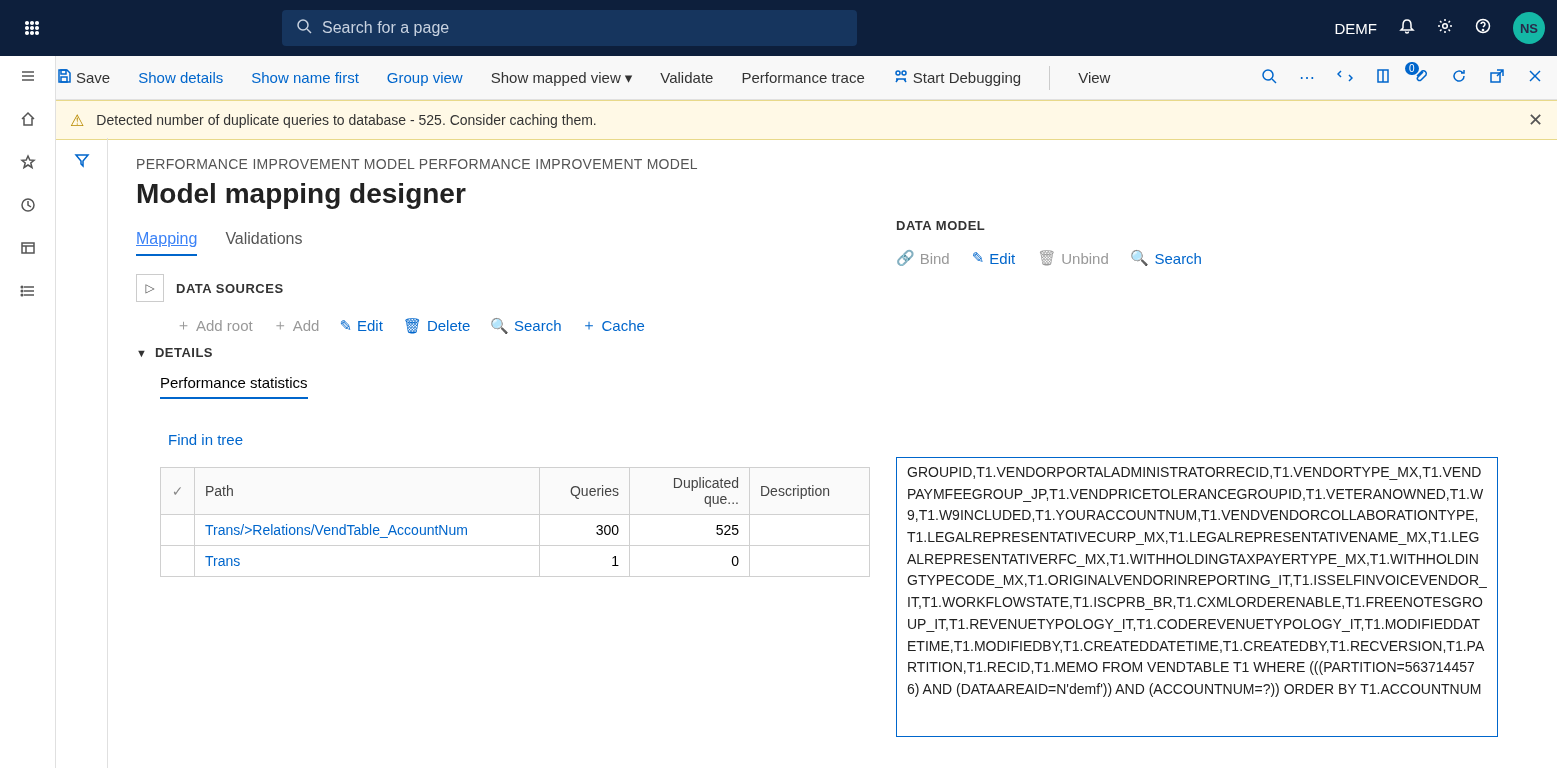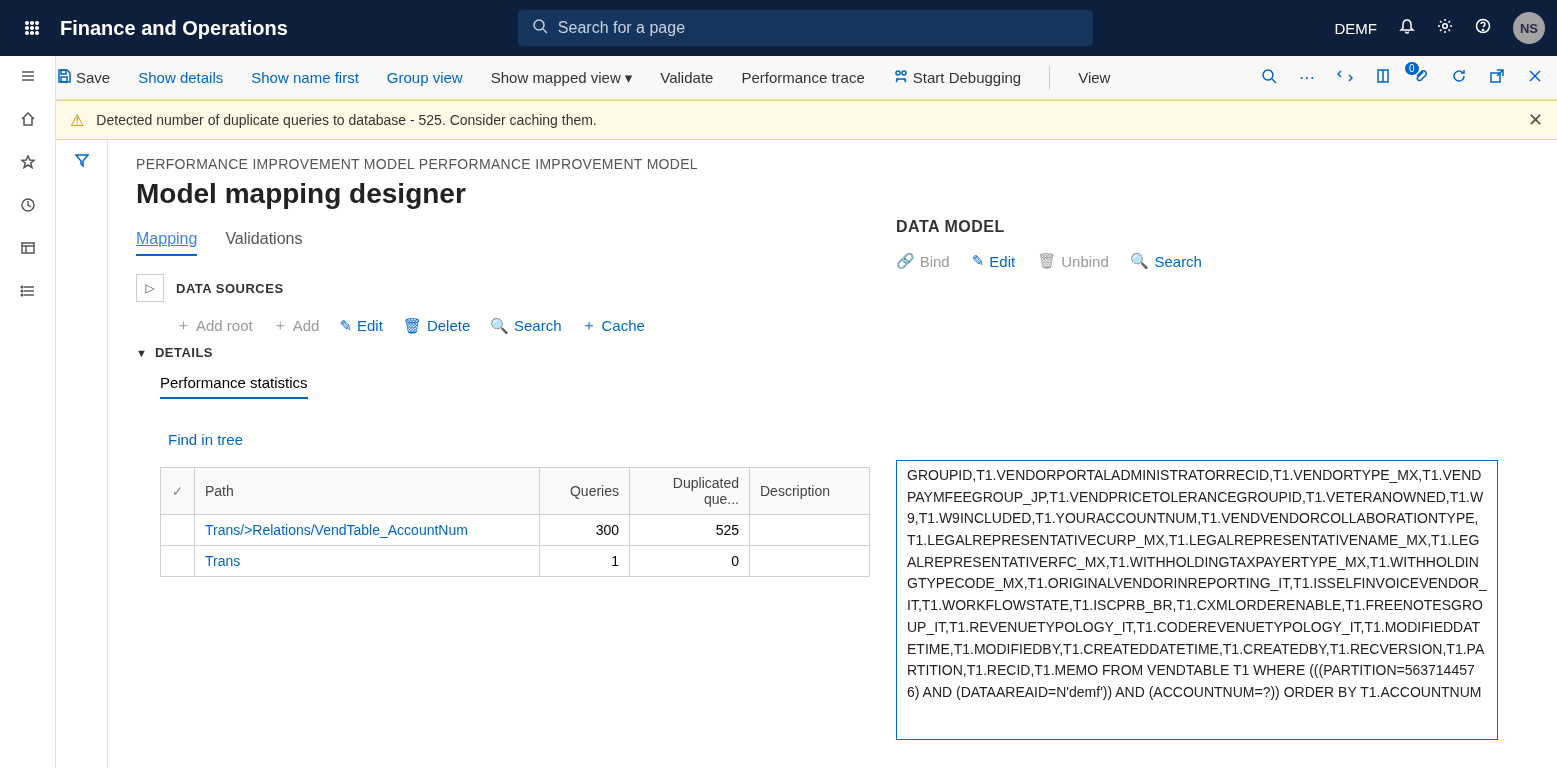--- a/index.html
+++ b/index.html
@@ -22,21 +22,21 @@
   border-radius: 4px;
   display: flex; align-items: center;
   color: #c8d2e0;
   margin-left: 230px;
   padding: 0 14px;
   font-size: 16px;
 }
 .search-box .sicon { margin-right: 10px; font-size: 16px; }
 .top-header .right-icons { display: flex; align-items: center; gap: 22px; margin-left: auto; font-size: 16px; }
 .top-header .right-icons .txt { font-size: 15px; }
-.avatar { width: 32px; height: 32px; border-radius: 50%; background: #a3a3a3; color: #2a2a4a; display: flex; align-items: center; justify-content: center; font-size: 13px; font-weight: 600; }
+.avatar { width: 32px; height: 32px; border-radius: 50%; background: #14b8a6; color: #2a2a4a; display: flex; align-items: center; justify-content: center; font-size: 13px; font-weight: 600; }
 
 
 .command-bar {
   height: 44px;
   background: #f8f8f8;
   border-bottom: 1px solid #e0e0e0;
   display: flex; align-items: center;
   padding-left: 56px;
   font-size: 15px;
   color: #333;
@@ -109,21 +109,21 @@
 .findtree { color: #0066cc; font-size: 15px; margin-left: 32px; margin-top: 32px; display: inline-block; cursor: pointer; }
 
 .perf-table { margin-left: 24px; margin-top: 18px; width: 710px; border-collapse: collapse; font-size: 14px; }
 .perf-table th, .perf-table td { border: 1px solid #d0d0d0; padding: 7px 10px; text-align: left; }
 .perf-table th { font-weight: 400; color: #444; background: #fafafa; }
 .perf-table .num { text-align: right; }
 .perf-table .chk-col { width: 34px; text-align: center; color: #888; }
 .perf-table a { color: #0066cc; text-decoration: none; }
 
 
-.dm-label { font-size: 16px; font-weight: 700; letter-spacing: 0.5px; color: #333; margin-top: 62px; }
+.dm-label { font-size: 13px; font-weight: 700; letter-spacing: 0.5px; color: #333; margin-top: 62px; }
 .dm-actions { display: flex; gap: 22px; margin-top: 16px; font-size: 15px; }
 .dm-actions .act { display: inline-flex; align-items: center; gap: 5px; }
 .dm-actions .act.disabled { color: #999; }
 .dm-actions .act.link { color: #0066cc; cursor: pointer; }
 
 .sql-box {
   margin-top: 190px;
   border: 1px solid #0066cc;
   width: 602px; height: 280px;
   padding: 4px 10px;
@@ -150,21 +150,20 @@
         <circle cx="8" cy="3" r="1.3" fill="currentColor"></circle>
         <circle cx="13" cy="3" r="1.3" fill="currentColor"></circle>
         <circle cx="3" cy="8" r="1.3" fill="currentColor"></circle>
         <circle cx="8" cy="8" r="1.3" fill="currentColor"></circle>
         <circle cx="13" cy="8" r="1.3" fill="currentColor"></circle>
         <circle cx="3" cy="13" r="1.3" fill="currentColor"></circle>
         <circle cx="8" cy="13" r="1.3" fill="currentColor"></circle>
         <circle cx="13" cy="13" r="1.3" fill="currentColor"></circle>
       </svg>
   </div>
-  <div class="app-title">Finance and Operations</div>
   <div class="search-box">
     <span class="sicon">
       <svg class="icon" viewBox="0 0 16 16">
           <circle cx="7" cy="7" r="5"></circle>
           <line x1="11" y1="11" x2="15" y2="15"></line>
         </svg>
     </span>
     <span>Search for a page</span>
   </div>
   <div class="right-icons">

